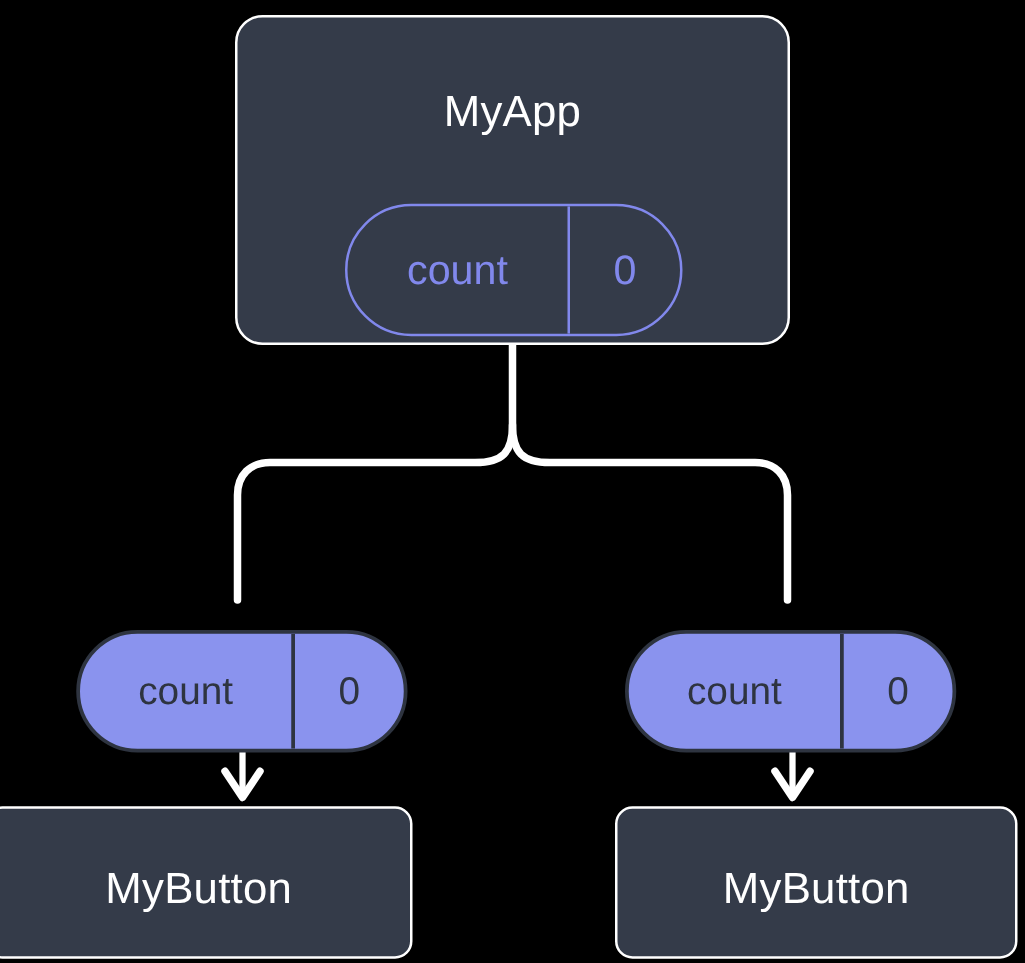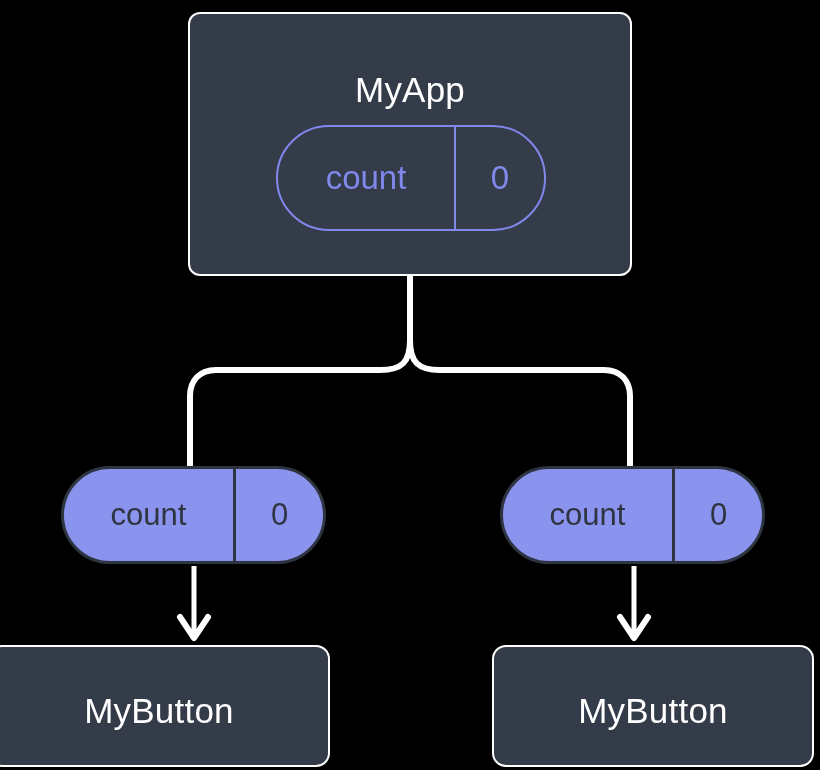--- a/index.html
+++ b/index.html
@@ -24,21 +24,21 @@
     width: 820px;
     height: 770px;
     pointer-events: none;
   }
 
   
   .node-box {
     position: absolute;
     background: #343b49;
     border: 2px solid #ffffff;
-    border-radius: 12px;
+    border-radius: 22px;
     box-sizing: border-box;
   }
 
   .node-title {
     position: absolute;
     left: 0;
     right: 0;
     text-align: center;
     color: #ffffff;
     font-weight: 400;
@@ -79,20 +79,21 @@
   }
 
   
   .pill {
     position: absolute;
     box-sizing: border-box;
     display: flex;
     align-items: stretch;
     border-radius: 999px;
     overflow: hidden;
+    margin-top: 38px;
   }
   .pill .pill-key,
   .pill .pill-val {
     display: flex;
     align-items: center;
     justify-content: center;
     white-space: nowrap;
     box-sizing: border-box;
   }
 

